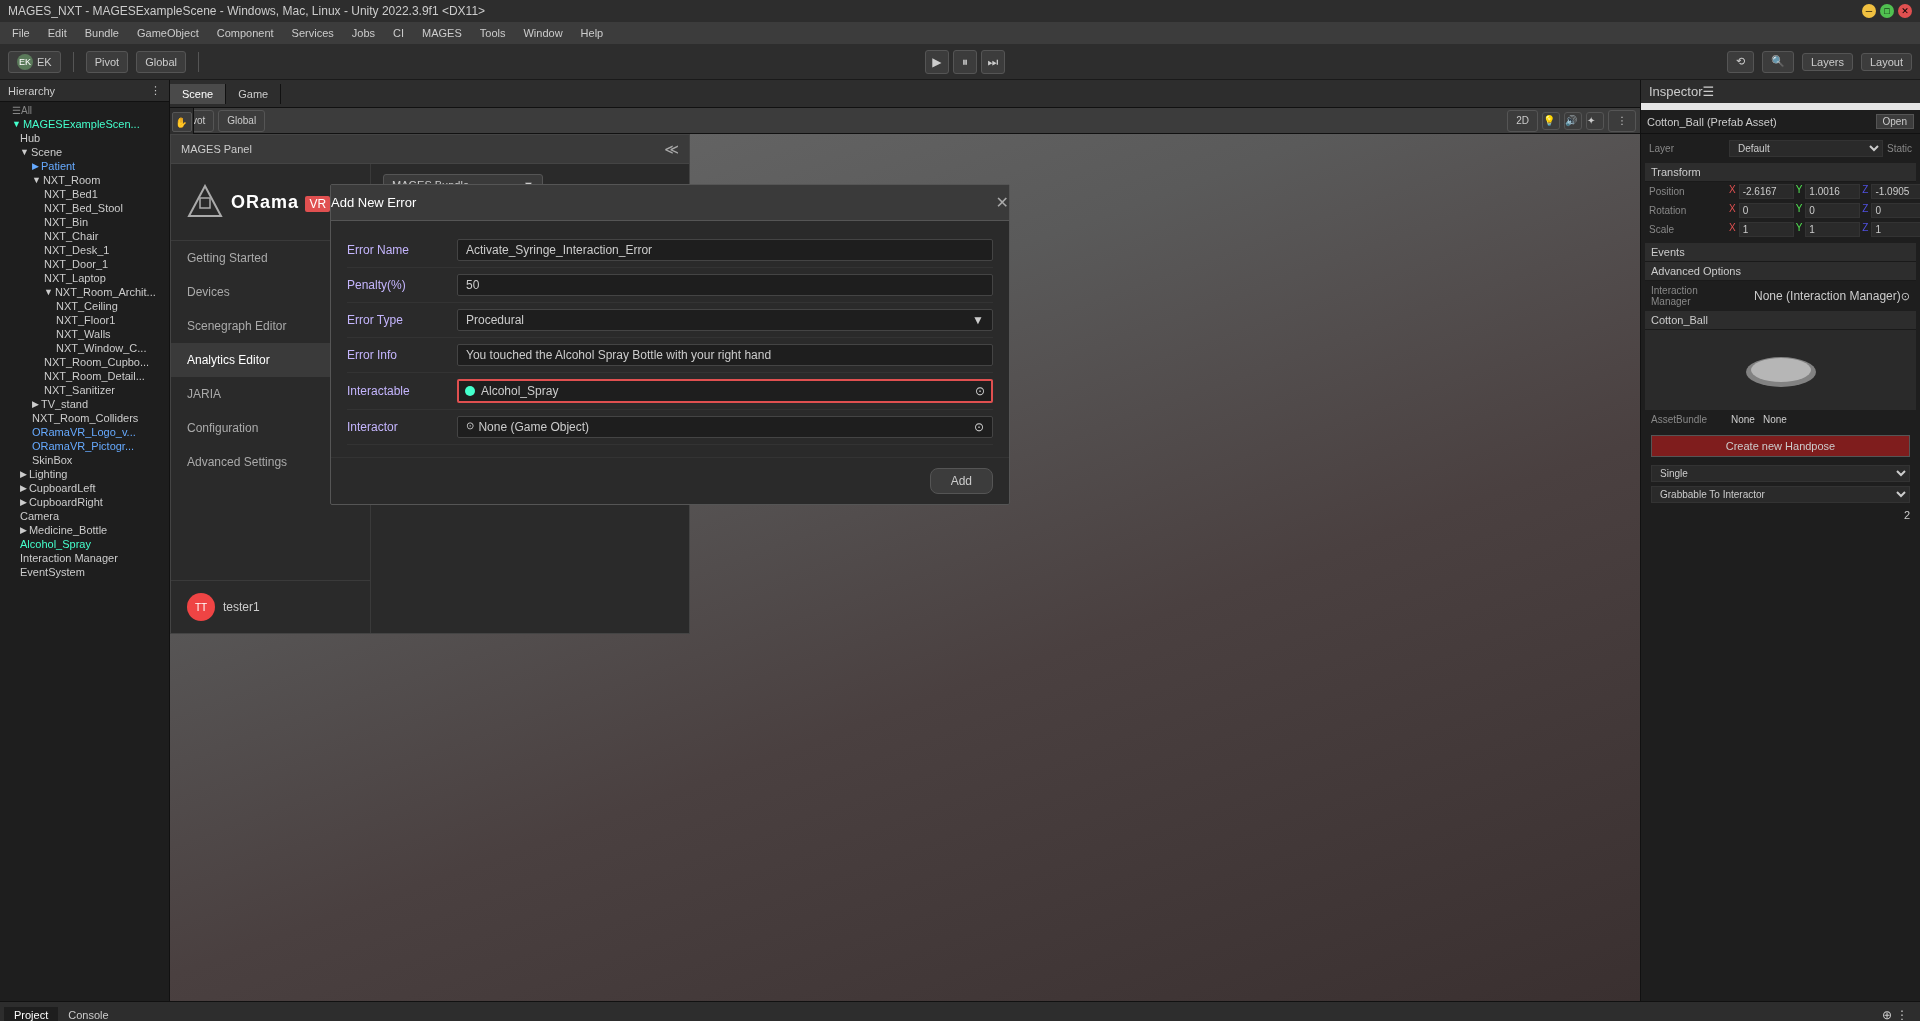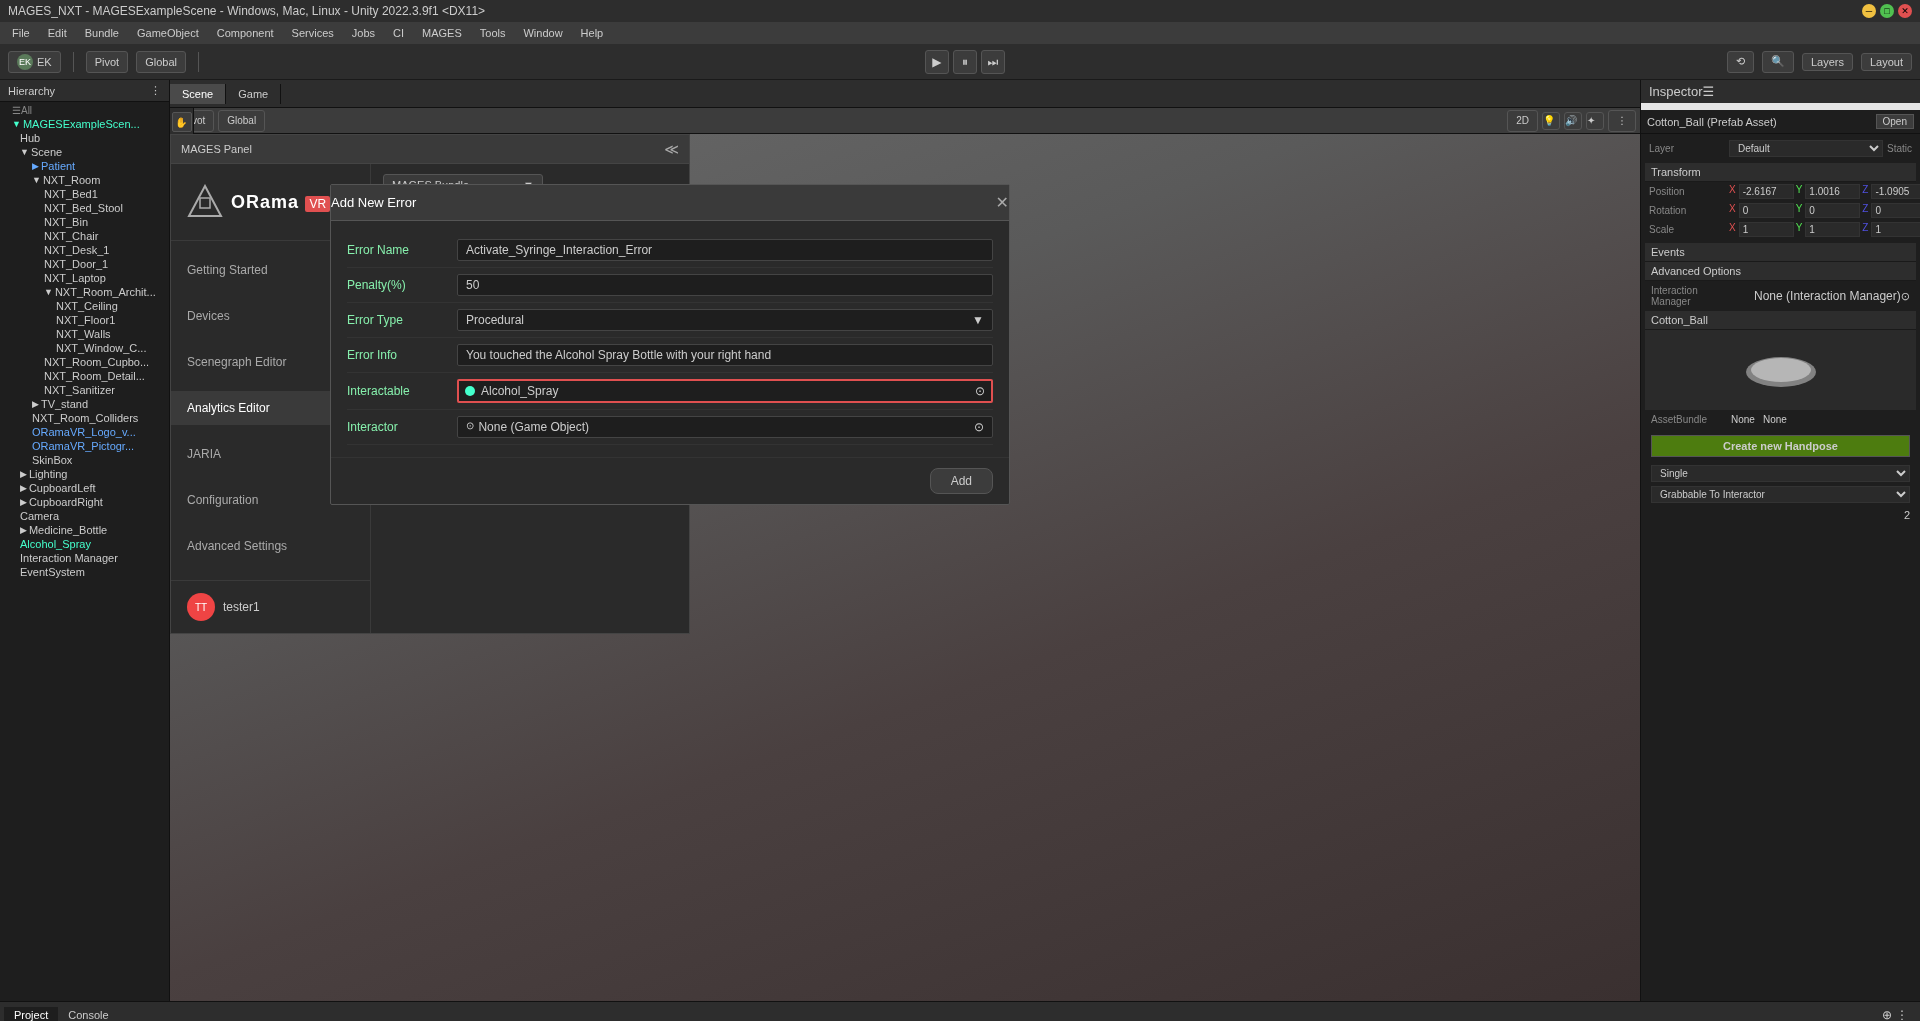--- a/index.html
+++ b/index.html
@@ -52,21 +52,21 @@
     
     #tool-panel { width: 24px; background: #2d2d2d; display: flex; flex-direction: column; align-items: center; padding: 4px 0; gap: 2px; border-right: 1px solid #111; }
     .tool-btn { width: 20px; height: 20px; background: #3c3c3c; border: 1px solid #555; border-radius: 2px; display: flex; align-items: center; justify-content: center; cursor: pointer; font-size: 10px; color: #aaa; }
 
     
     #mages-panel { position: absolute; left: 0; top: 0; width: 520px; height: 500px; background: #2a2a2a; border: 1px solid #444; z-index: 10; display: flex; flex-direction: column; }
     #mages-panel-header { background: #3a3a3a; padding: 6px 10px; font-size: 11px; border-bottom: 1px solid #444; display: flex; align-items: center; justify-content: space-between; }
     #mages-panel-body { display: flex; flex: 1; overflow: hidden; }
     
     
-    #mages-sidebar { width: 200px; background: #2a2a2a; border-right: 1px solid #3a3a3a; display: flex; flex-direction: column; gap: 12px; }
+    #mages-sidebar { width: 200px; background: #2a2a2a; border-right: 1px solid #3a3a3a; display: flex; flex-direction: column; }
     #mages-logo { padding: 20px 16px; border-bottom: 1px solid #3a3a3a; }
     .mages-nav-item { padding: 10px 16px; font-size: 12px; color: #aaa; cursor: pointer; }
     .mages-nav-item.active { background: #3a3a3a; color: #fff; }
     #mages-footer { margin-top: auto; padding: 12px 16px; border-top: 1px solid #3a3a3a; display: flex; align-items: center; gap: 8px; }
     .avatar { width: 28px; height: 28px; background: #ef4444; border-radius: 50%; display: flex; align-items: center; justify-content: center; font-size: 10px; color: #fff; font-weight: normal; }
 
     
     #mages-content { flex: 1; display: flex; flex-direction: column; overflow: hidden; }
     #mages-bundle-bar { padding: 10px 12px; border-bottom: 1px solid #3a3a3a; }
     .bundle-select { background: #3a3a3a; border: 1px solid #555; color: #ccc; padding: 4px 8px; font-size: 11px; border-radius: 3px; width: 160px; cursor: pointer; display: flex; align-items: center; justify-content: space-between; }
@@ -78,21 +78,21 @@
     .analytics-row { display: flex; align-items: center; padding: 4px 0; font-size: 11px; color: #888; }
     .analytics-label { width: 80px; }
 
     
     #add-error-dialog { position: absolute; left: 160px; top: 50px; width: 680px; background: #2a2a2a; border: 1px solid #555; z-index: 20; border-radius: 2px; }
     #dialog-header { background: #3a3a3a; padding: 8px 0; display: flex; align-items: center; justify-content: space-between; border-bottom: 1px solid #555; }
     #dialog-header-title { font-size: 13px; color: #fff; }
     .dialog-close { color: #aaa; cursor: pointer; font-size: 16px; background: none; border: none; }
     #dialog-body { padding: 12px 16px; }
     .dialog-field { display: flex; align-items: center; padding: 6px 0; border-bottom: 1px solid #333; }
-    .dialog-field-label { width: 110px; font-size: 12px; color: #86efac; flex-shrink: 0; }
+    .dialog-field-label { width: 110px; font-size: 12px; color: #c4b5fd; flex-shrink: 0; }
     .dialog-field-value { flex: 1; font-size: 12px; color: #ccc; background: #1e1e1e; border: 1px solid #444; padding: 3px 8px; border-radius: 2px; }
     .dialog-field-dropdown { flex: 1; font-size: 12px; color: #ccc; background: #1e1e1e; border: 1px solid #444; padding: 3px 8px; border-radius: 2px; display: flex; justify-content: space-between; }
     .interactable-field { display: flex; align-items: center; border: 2px solid #e05050; border-radius: 2px; padding: 3px 6px; flex: 1; background: #1e1e1e; }
     .interactable-dot { width: 10px; height: 10px; background: #4fc; border-radius: 50%; margin-right: 6px; }
     #dialog-footer { padding: 10px 16px; display: flex; justify-content: flex-end; border-top: 1px solid #333; }
     .add-btn { background: #3c3c3c; border: 1px solid #555; color: #ccc; padding: 5px 20px; font-size: 12px; cursor: pointer; border-radius: 8px; }
 
     
     #inspector { width: 280px; background: #1e1e1e; border-left: 1px solid #111; display: flex; flex-direction: column; }
     #inspector-header { background: #2d2d2d; padding: 4px 8px; font-size: 13px; border-bottom: 7px solid #e5e5e5; display: flex; align-items: center; }
@@ -471,21 +471,21 @@
         </svg>
       </div>
 
       <div class="insp-field-row" style="padding:4px 6px;">
         <span class="insp-label">AssetBundle</span>
         <span style="font-size:10px;color:#ccc;">None</span>
         <span style="font-size:10px;color:#ccc;margin-left:8px;">None</span>
       </div>
 
       <div style="padding:6px;">
-        <button style="width:100%;background:#4d7c0f;border:1px solid #555;color:#ccc;padding:4px;font-size:11px;cursor:pointer;font-weight:bold;">Create new Handpose</button>
+        <button style="width:100%;background:#7f1d1d;border:1px solid #555;color:#ccc;padding:4px;font-size:11px;cursor:pointer;">Create new Handpose</button>
       </div>
 
       <div class="insp-field-row" style="padding:2px 6px;">
         <select class="insp-dropdown" style="flex:1;">
           <option>Single</option>
         </select>
       </div>
       <div class="insp-field-row" style="padding:2px 6px;">
         <select class="insp-dropdown" style="flex:1;">
           <option>Grabbable To Interactor</option>

